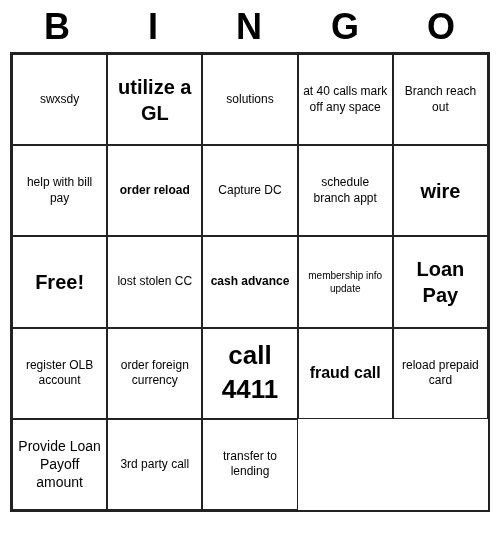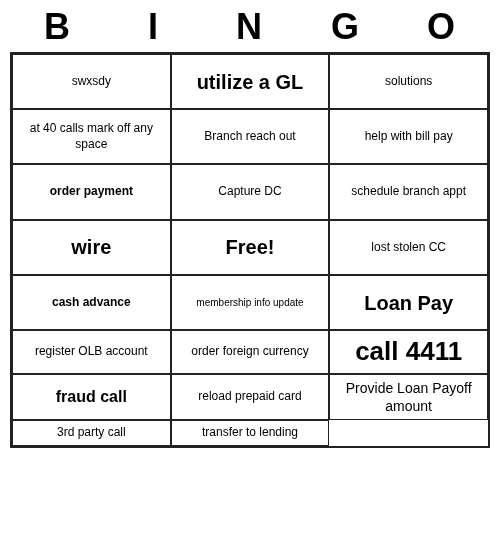--- a/index.html
+++ b/index.html
@@ -21,24 +21,24 @@
       font-weight: bold;
       padding: 6px 0 4px 0;
       letter-spacing: 2px;
     }
     .bingo-title span {
       width: 76px;
       text-align: center;
     }
     .bingo-grid {
       display: grid;
-      grid-template-columns: repeat(3, 1fr);
+      grid-template-columns: repeat(5, 1fr);
       grid-template-rows: repeat(5, 1fr);
       width: 480px;
-      height: 396px;
+      height: 460px;
       border: 2px solid #222;
     }
     .bingo-cell {
       border: 1.5px solid #222;
       display: flex;
       align-items: center;
       justify-content: center;
       text-align: center;
       padding: 4px;
       font-size: 12px;
@@ -78,21 +78,21 @@
 
 <div class="bingo-grid">
 
   <div class="bingo-cell">swxsdy</div>
   <div class="bingo-cell large-text">utilize a GL</div>
   <div class="bingo-cell">solutions</div>
   <div class="bingo-cell">at 40 calls mark off any space</div>
 
   <div class="bingo-cell">Branch reach out</div>
   <div class="bingo-cell">help with bill pay</div>
-  <div class="bingo-cell bold">order payment</div>
+  <div class="bingo-cell bold">order reload</div>
   <div class="bingo-cell">Capture DC</div>
 
   <div class="bingo-cell">schedule branch appt</div>
   <div class="bingo-cell large-text">wire</div>
   <div class="bingo-cell free">Free!</div>
   <div class="bingo-cell">lost stolen CC</div>
   <div class="bingo-cell bold">cash advance</div>
 
   <div class="bingo-cell" style="font-size:10px;">membership info update</div>
   <div class="bingo-cell large-text">Loan Pay</div>

